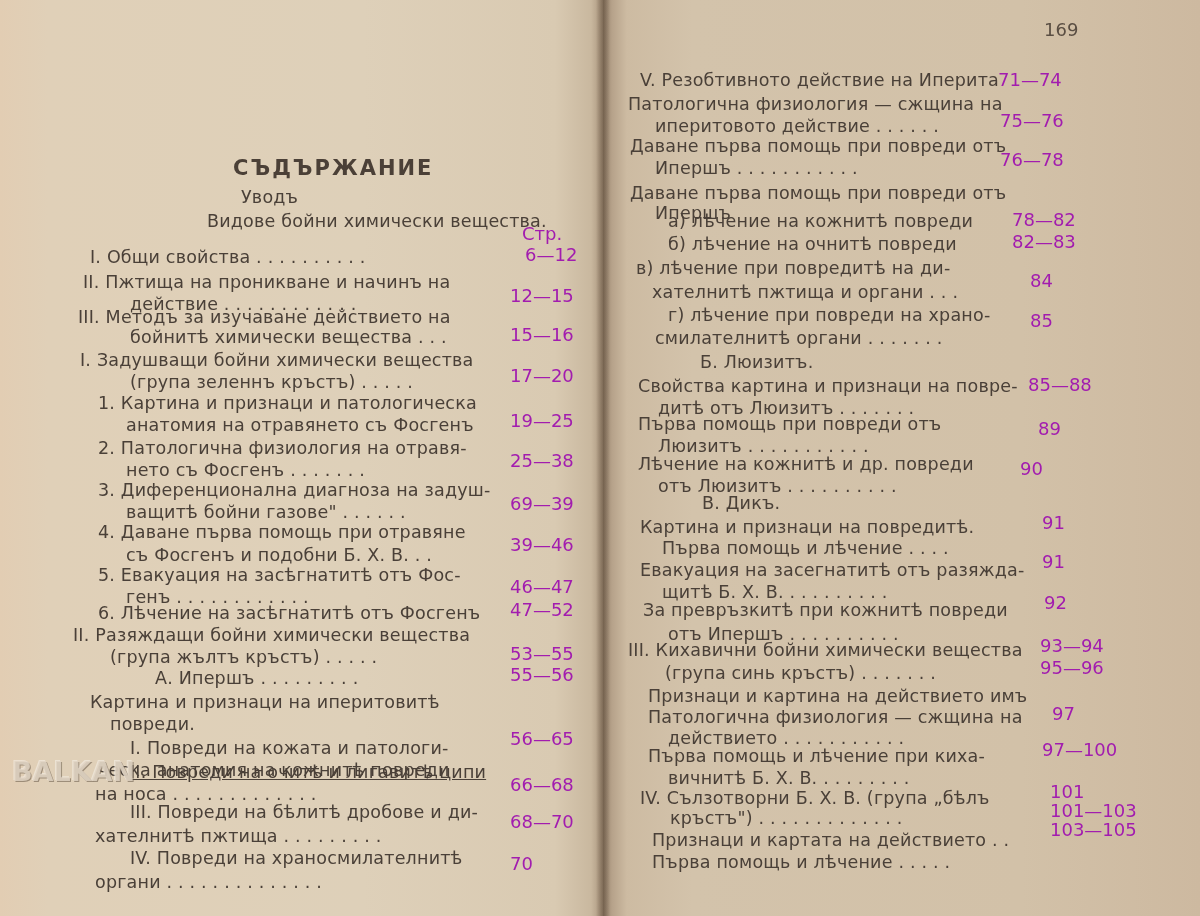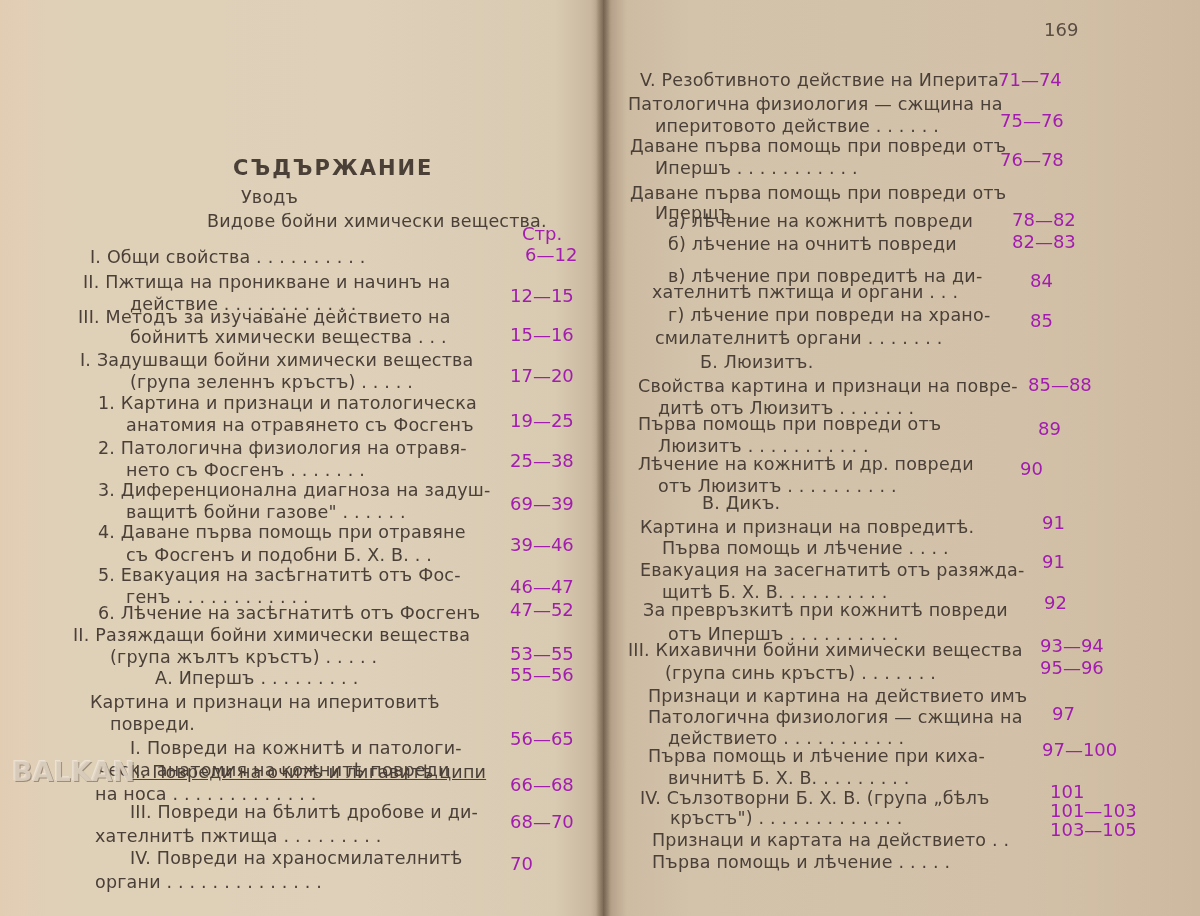--- a/index.html
+++ b/index.html
@@ -111,21 +111,21 @@
 <div class="line" style="left:73px;top:625px;">II. Разяждащи бойни  химически  вещества</div>
 <div class="line" style="left:110px;top:647px;">(група  жълтъ  кръстъ)  . . . . .</div>
 <div class="num" style="left:510px;top:644px;">53—55</div>
 
 <div class="line" style="left:155px;top:668px;">А. Ипершъ  . . . . . . . . .</div>
 <div class="num" style="left:510px;top:665px;">55—56</div>
 
 <div class="line" style="left:90px;top:692px;">Картина  и  признаци  на  иперитовитѣ</div>
 <div class="line" style="left:110px;top:714px;">повреди.</div>
 
-<div class="line" style="left:130px;top:738px;">I. Повреди  на  кожнитѣ  и  патологи-</div>
+<div class="line" style="left:130px;top:738px;">I. Повреди  на  кожата  и  патологи-</div>
 <div class="line" style="left:98px;top:760px;">ческа  анатомия  на  кожнитѣ  повреди</div>
 <div class="num" style="left:510px;top:729px;">56—65</div>
 
 <div class="line" style="left:130px;top:762px;text-decoration:underline;">II. Повреди на очитѣ и лигавитѣ  ципи</div>
 <div class="line" style="left:95px;top:784px;">на носа  . . . . . . . . . . . . .</div>
 <div class="num" style="left:510px;top:775px;">66—68</div>
 
 <div class="line" style="left:130px;top:802px;">III. Повреди на бѣлитѣ дробове и  ди-</div>
 <div class="line" style="left:95px;top:826px;">хателнитѣ  пжтища  . . . . . . . . .</div>
 <div class="num" style="left:510px;top:812px;">68—70</div>
@@ -149,21 +149,21 @@
 
 <div class="line" style="left:630px;top:183px;">Даване  първа  помощь при повреди отъ</div>
 <div class="line" style="left:655px;top:203px;">Ипершъ</div>
 
 <div class="line" style="left:668px;top:211px;">а) лѣчение  на  кожнитѣ  повреди</div>
 <div class="num" style="left:1012px;top:210px;">78—82</div>
 
 <div class="line" style="left:668px;top:234px;">б) лѣчение  на  очнитѣ  повреди</div>
 <div class="num" style="left:1012px;top:232px;">82—83</div>
 
-<div class="line" style="left:668px;top:258px;margin-top:8px;">в) лѣчение при  повредитѣ  на ди-</div>
+<div class="line" style="left:636px;top:258px;">в) лѣчение при  повредитѣ  на ди-</div>
 <div class="line" style="left:652px;top:282px;">хателнитѣ  пжтища  и  органи  . . .</div>
 <div class="num" style="left:1030px;top:271px;">84</div>
 
 <div class="line" style="left:668px;top:305px;">г) лѣчение  при  повреди на  храно-</div>
 <div class="line" style="left:655px;top:328px;">смилателнитѣ  органи . . . . . . .</div>
 <div class="num" style="left:1030px;top:311px;">85</div>
 
 <div class="line" style="left:700px;top:352px;">Б. Люизитъ.</div>
 
 <div class="line" style="left:638px;top:376px;">Свойства картина  и  признаци на повре-</div>

